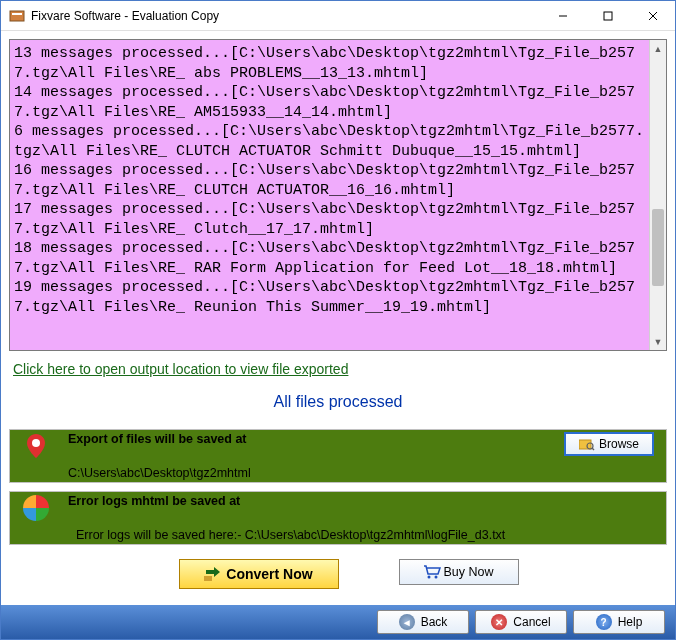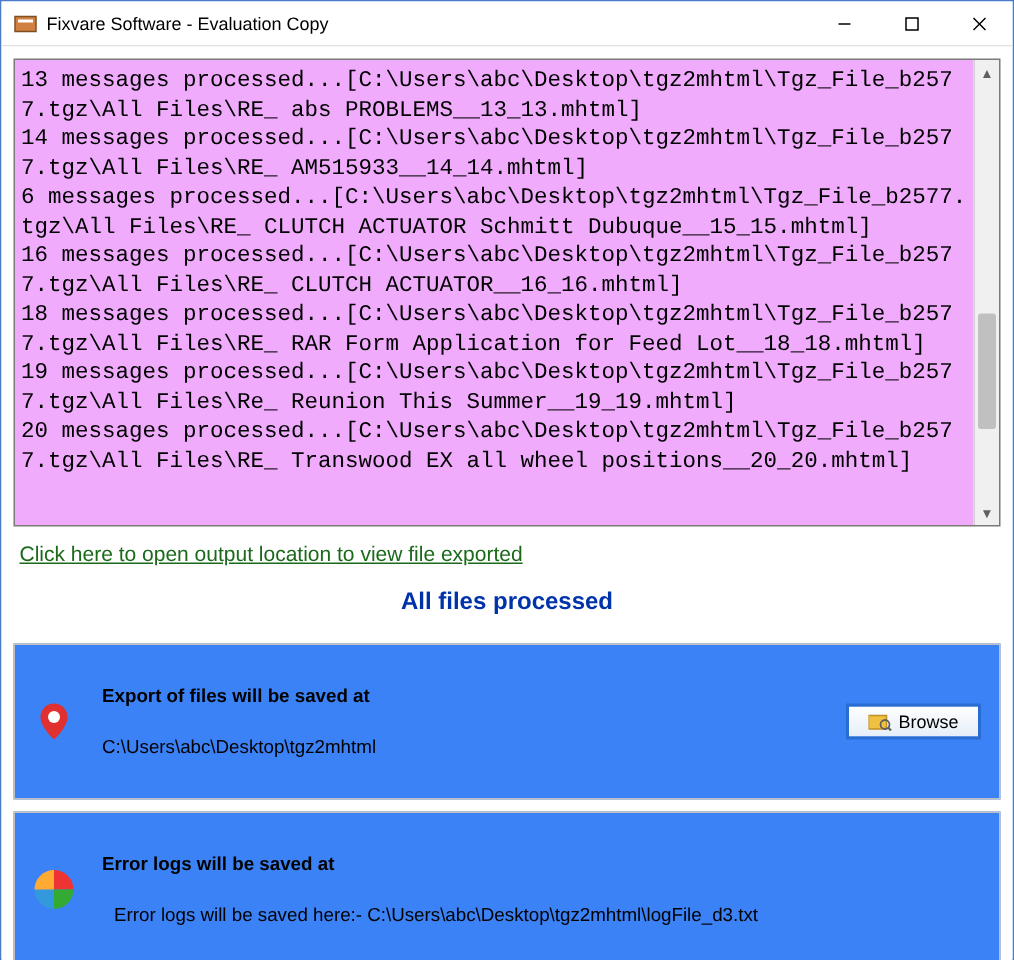--- a/index.html
+++ b/index.html
@@ -13,22 +13,22 @@
 .content { flex: 1; background: #fff; display: flex; flex-direction: column; padding: 8px; }
 .log-wrapper { display: flex; border: 1px solid #7a7a7a; height: 312px; }
 .log-area { flex: 1; background: #f0abfc; padding: 4px; font-family: 'Courier New', monospace; font-size: 15px; line-height: 1.3; color: #000; overflow: hidden; }
 .log-line { white-space: normal; word-break: break-all; }
 .log-scroll { width: 17px; background: #f0f0f0; display: flex; flex-direction: column; border-left: 1px solid #d0d0d0; }
 .scroll-btn { height: 17px; background: #f0f0f0; border: none; display: flex; align-items: center; justify-content: center; font-size: 9px; color: #606060; }
 .scroll-track { flex: 1; position: relative; }
 .scroll-thumb { position: absolute; left: 2px; right: 2px; background: #c0c0c0; border-radius: 2px; top: 55%; height: 28%; }
 .links-row { display: flex; justify-content: space-between; padding: 10px 4px; gap: 36px; }
 .link { color: #1a6a1a; text-decoration: underline; font-size: 14px; cursor: pointer; }
-.status-text { text-align: center; font-size: 16px; font-weight: bold; color: #0033aa; padding: 6px 0 14px 0; }
-.panel { border: 1px solid #c0c0c0; background: #3b82f6; margin: 4px 0; padding: 27px 12px; display: flex; align-items: center; }
+.status-text { text-align: center; font-size: 16px; font-weight: normal; color: #0033aa; padding: 6px 0 14px 0; }
+.panel { border: 1px solid #c0c0c0; background: #4d7c0f; margin: 4px 0; padding: 2px 12px; display: flex; }
 .panel-icon { width: 28px; height: 28px; margin-right: 18px; flex-shrink: 0; }
 .panel-body { flex: 1; font-size: 12.5px; color: #000; }
 .panel-body .label { font-weight: bold; }
 .panel-body .value { margin-top: 20px; }
 .browse-btn { width: 90px; height: 24px; background: linear-gradient(#fefefe, #e5eef9); border: 2px solid #2a6dd0; display: flex; align-items: center; justify-content: center; cursor: pointer; font-size: 12px; gap: 4px; }
 .action-row { display: flex; justify-content: center; gap: 60px; padding: 10px 0 6px 0; }
 .convert-btn { width: 160px; height: 30px; background: linear-gradient(#fff9b0, #ffd540); border: 1px solid #b08000; display: flex; align-items: center; justify-content: center; font-weight: bold; font-size: 14px; cursor: pointer; gap: 4px; margin-left: 21px; }
 .buy-btn { width: 120px; height: 26px; background: linear-gradient(#fefefe, #e5eef9); border: 1px solid #888; display: flex; align-items: center; justify-content: center; font-size: 12.5px; cursor: pointer; gap: 2px; }
 .footer { height: 34px; background: linear-gradient(#5a8fd8, #2a5ca8); display: flex; align-items: center; justify-content: flex-end; padding: 0 10px; gap: 6px; }
 .footer-btn { width: 92px; height: 24px; background: linear-gradient(#fefefe, #e5eef9); border: 1px solid #888; border-radius: 2px; display: flex; align-items: center; justify-content: center; font-size: 12px; cursor: pointer; gap: 6px; }
@@ -64,23 +64,23 @@
     </div>
   </div>
 
   <div class="content">
     <div class="log-wrapper">
       <div class="log-area">
         <div class="log-line">13 messages processed...[C:\Users\abc\Desktop\tgz2mhtml\Tgz_File_b2577.tgz\All Files\RE_ abs PROBLEMS__13_13.mhtml]</div>
         <div class="log-line">14 messages processed...[C:\Users\abc\Desktop\tgz2mhtml\Tgz_File_b2577.tgz\All Files\RE_ AM515933__14_14.mhtml]</div>
         <div class="log-line">6 messages processed...[C:\Users\abc\Desktop\tgz2mhtml\Tgz_File_b2577.tgz\All Files\RE_ CLUTCH ACTUATOR Schmitt Dubuque__15_15.mhtml]</div>
         <div class="log-line">16 messages processed...[C:\Users\abc\Desktop\tgz2mhtml\Tgz_File_b2577.tgz\All Files\RE_ CLUTCH ACTUATOR__16_16.mhtml]</div>
+        <div class="log-line">17 messages processed...[C:\Users\abc\Desktop\tgz2mhtml\Tgz_File_b2577.tgz\All Files\RE_ Clutch__17_17.mhtml]</div>
         <div class="log-line">18 messages processed...[C:\Users\abc\Desktop\tgz2mhtml\Tgz_File_b2577.tgz\All Files\RE_ RAR Form Application for Feed Lot__18_18.mhtml]</div>
         <div class="log-line">19 messages processed...[C:\Users\abc\Desktop\tgz2mhtml\Tgz_File_b2577.tgz\All Files\Re_ Reunion This Summer__19_19.mhtml]</div>
-        <div class="log-line">20 messages processed...[C:\Users\abc\Desktop\tgz2mhtml\Tgz_File_b2577.tgz\All Files\RE_ Transwood EX all wheel positions__20_20.mhtml]</div>
 
       </div>
       <div class="log-scroll">
         <button class="scroll-btn">▲</button>
         <div class="scroll-track">
             <div class="scroll-thumb"></div>
           </div>
         <button class="scroll-btn">▼</button>
       </div>
     </div>
@@ -111,21 +111,21 @@
     </div>
 
     <div class="panel">
       <svg class="panel-icon" viewBox="0 0 28 28">
           <path d="M14 14 L14 1 A13 13 0 0 1 27 14 Z" fill="#e33"></path>
           <path d="M14 14 L27 14 A13 13 0 0 1 14 27 Z" fill="#3a3"></path>
           <path d="M14 14 L14 27 A13 13 0 0 1 1 14 Z" fill="#39d"></path>
           <path d="M14 14 L1 14 A13 13 0 0 1 14 1 Z" fill="#fa3"></path>
         </svg>
       <div class="panel-body">
-        <div class="label">Error logs will be saved at</div>
+        <div class="label">Error logs mhtml be saved at</div>
         <div class="value" style="padding-left:8px">Error logs will be saved here:- C:\Users\abc\Desktop\tgz2mhtml\logFile_d3.txt</div>
       </div>
     </div>
 
     <div class="action-row">
       <button class="convert-btn">
         <svg width="18" height="16">
             <path d="M2 4 L10 4 L10 1 L16 6 L10 11 L10 8 L2 8 Z" fill="#1a6a1a"></path>
             <rect x="0" y="10" width="8" height="5" fill="#d0a030"></rect>
           </svg>

